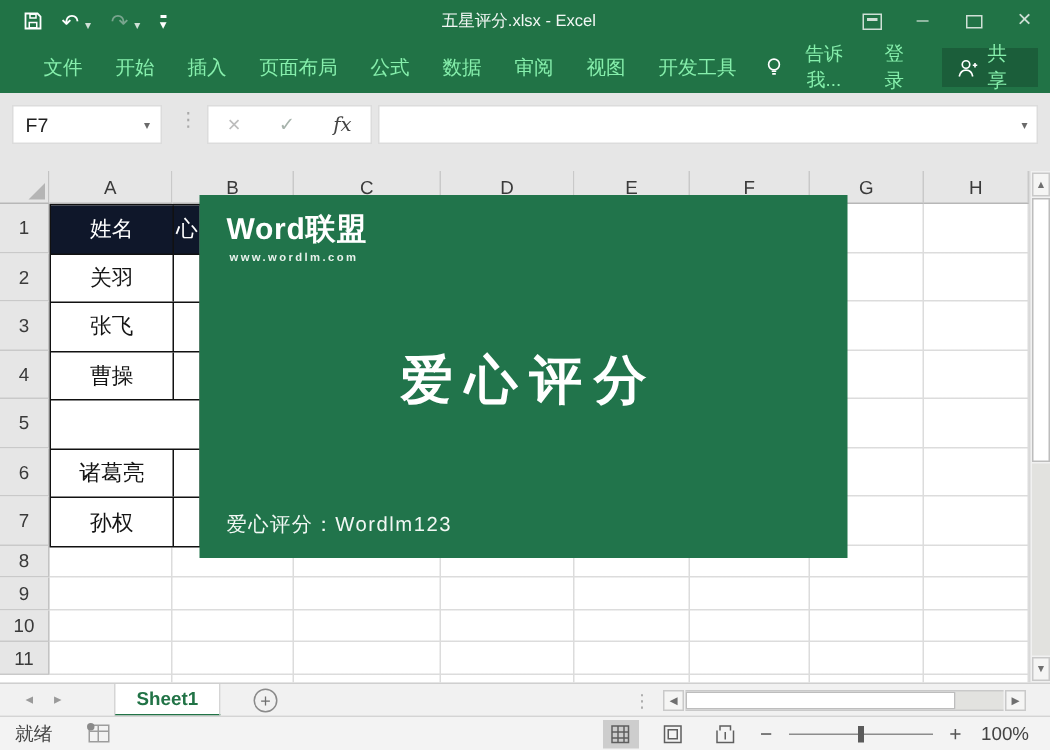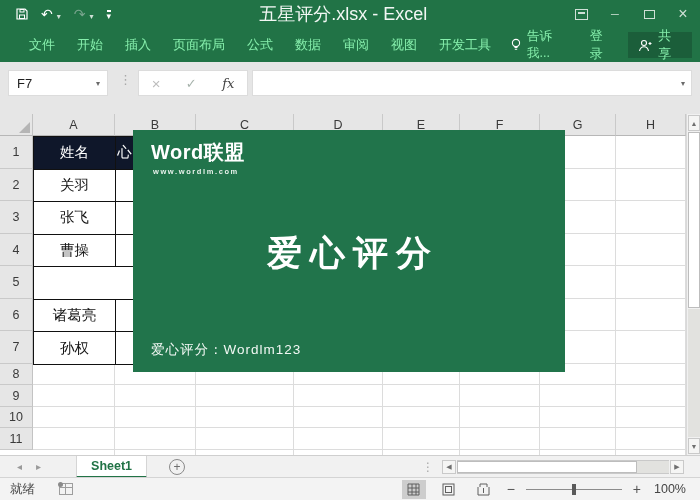--- a/index.html
+++ b/index.html
@@ -7,35 +7,35 @@
   body { font-family:"Liberation Sans","DejaVu Sans",sans-serif; font-size:13px; background:#fff; overflow:hidden; }
   .app { position:relative; width:700px; height:500px; background:#fff; overflow:hidden; }
 
   
   .titlebar { position:absolute; left:0; top:0; width:700px; height:28px; background:#217346; display:flex; align-items:center; color:#fff; }
   .qat { display:flex; align-items:center; gap:13px; padding-left:16px; }
   .qat .glyph { font-size:14px; line-height:1; color:#fff; }
   .qat .dd { font-size:8px; color:#cfe0d6; margin-left:-9px; position:relative; top:2px; }
   .qat .dim { color:#79a58e; }
   .qat .customize { font-size:9px; color:#fff; border-top:2px solid #fff; padding-top:1px; line-height:6px; }
-  .win-title { position:absolute; left:50%; transform:translateX(-54%); top:0; height:28px; line-height:28px; color:#f2f7f4; font-size:18px; white-space:nowrap; }
+  .win-title { position:absolute; left:50%; transform:translateX(-54%); top:0; height:28px; line-height:28px; color:#f2f7f4; font-size:11px; white-space:nowrap; }
   .win-controls { margin-left:auto; display:flex; align-items:center; height:28px; }
   .win-btn { width:34px; height:28px; display:flex; align-items:center; justify-content:center; color:#cfe0d6; }
   .ribbonopt-box { width:13px; height:11px; border:1px solid #cfe0d6; position:relative; }
   .ribbonopt-box:after { content:""; position:absolute; left:2px; right:2px; top:2px; height:2px; background:#cfe0d6; }
   .max-box { width:11px; height:9px; border:1px solid #cfe0d6; }
   .min-glyph { font-size:11px; line-height:1; }
   .close-glyph { font-size:16px; line-height:1; }
 
   
   .tabbar { position:absolute; left:0; top:28px; width:700px; height:34px; background:#217346; display:flex; align-items:center; color:#86efac; }
   .rtab { padding:0 11px; height:34px; line-height:34px; font-size:13px; white-space:nowrap; }
   .rtab.file { margin-left:18px; }
   .tab-right { margin-left:auto; display:flex; align-items:center; height:34px; }
-  .tellme { display:flex; align-items:center; gap:5px; padding:0 8px; height:34px; font-size:12.5px; }
+  .tellme { display:flex; align-items:center; gap:5px; padding:0 8px; height:34px; font-size:12.5px;text-align:center; }
   .signin { padding:0 10px; font-size:13px; }
   .share { display:flex; align-items:center; gap:6px; background:#1b5e3a; height:26px; padding:0 10px; margin:0 8px 0 4px; font-size:13px; }
 
   
   .formulabar { position:absolute; left:0; top:62px; width:700px; height:52px; background:#e6e6e6; }
   .namebox { position:absolute; left:8px; top:8px; width:100px; height:26px; background:#fff; border:1px solid #dcdcdc; display:flex; align-items:center; }
   .namebox .val { padding-left:8px; font-size:13px; color:#1f1f1f; flex:1; }
   .namebox .dd { font-size:8px; color:#6a6a6a; padding-right:7px; }
   .fbar-dots { position:absolute; left:119px; top:10px; color:#a9a9a9; font-size:13px; letter-spacing:0; }
   .fbar-btns { position:absolute; left:138px; top:8px; width:110px; height:26px; background:#fff; border:1px solid #dcdcdc; display:flex; align-items:center; justify-content:space-around; }

